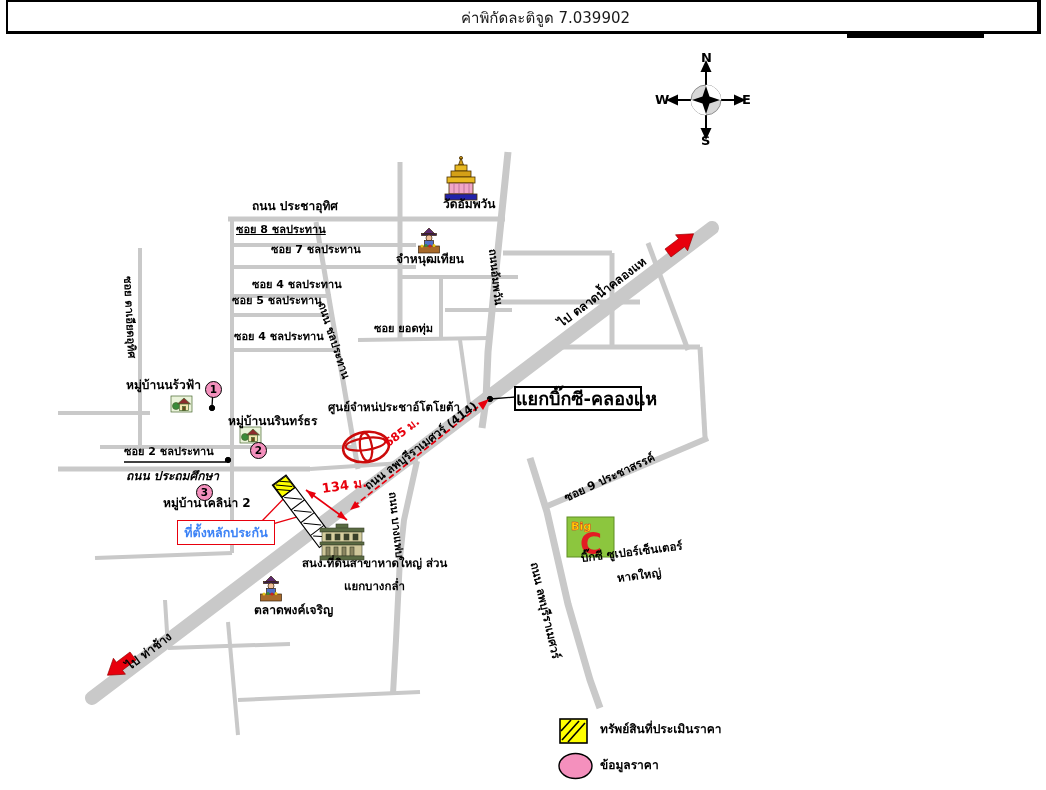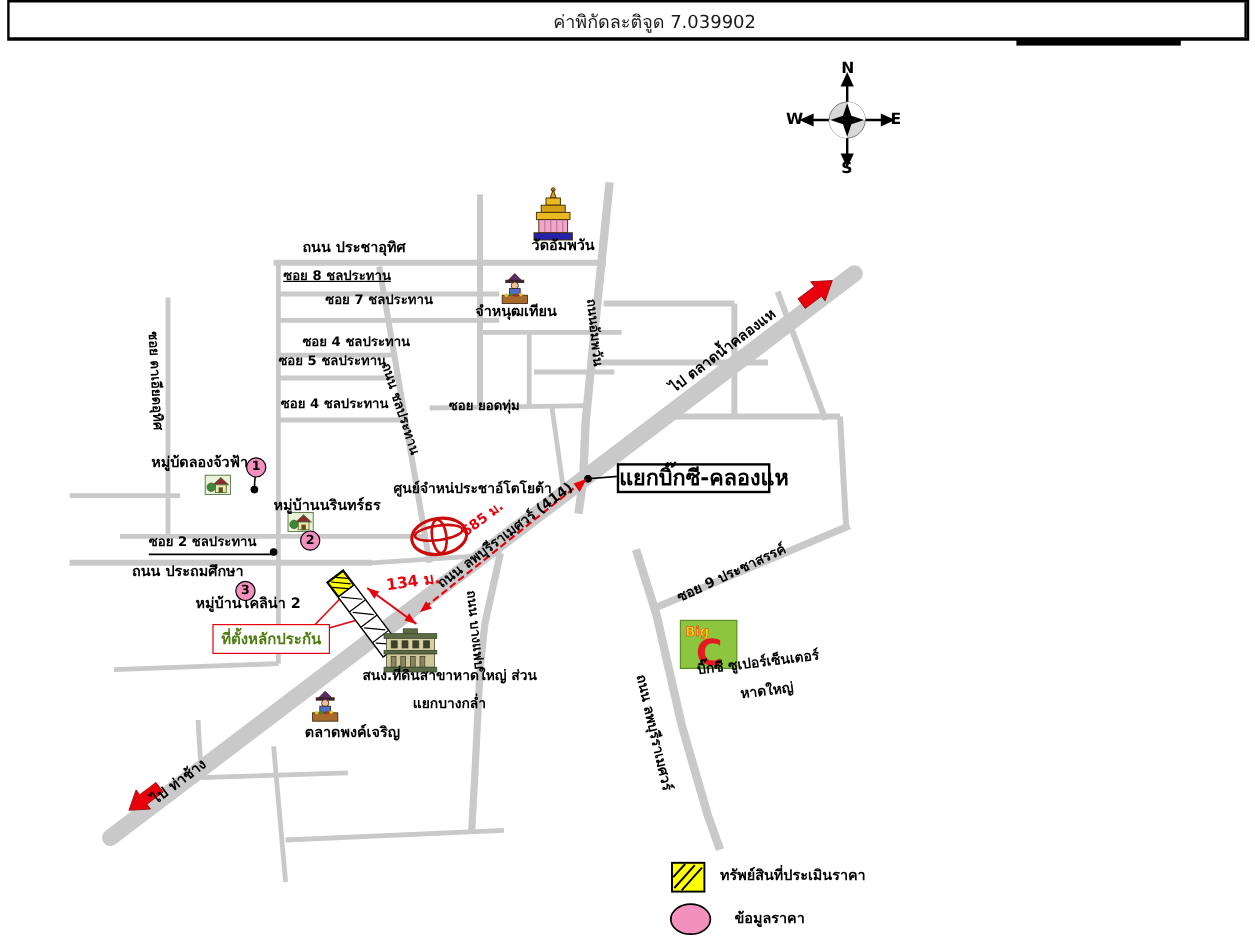--- a/index.html
+++ b/index.html
@@ -11,21 +11,21 @@
   .coord-cell{flex:1;text-align:center;font-size:15px;color:#1a1a1a;padding-top:4px;white-space:nowrap;}
   .coord-cell.first{border-right:2px solid #000;padding-left:46px;}
   #coord-underbar{position:absolute;left:847px;top:33px;width:137px;height:5px;background:#000;}
   
   .lbl{position:absolute;font-size:12px;font-weight:bold;color:#000;white-space:nowrap;line-height:1.1;}
   .sm{font-size:11px;} .md{font-size:11.5px;}
   .red{color:#e8000d;}
   .rot{transform-origin:left center;}
   .box{position:absolute;background:#fff;text-align:center;font-weight:bold;white-space:nowrap;}
   #junction-box{left:514px;top:386px;width:124px;height:21px;border:2px solid #000;font-size:18px;line-height:21px;}
-  #collateral-box{left:177px;top:520px;width:96px;height:23px;border:1.6px solid #e8000d;color:#4d7c0f;
+  #collateral-box{left:177px;top:520px;width:96px;height:23px;border:1.6px solid #e8000d;color:#3b82f6;
                   font-size:12.5px;line-height:23px;}
   .marker{position:absolute;width:15px;height:15px;border:1.6px solid #000;border-radius:50%;
           background:#f490bd;font-size:10.5px;font-weight:bold;text-align:center;line-height:15px;color:#000;}
   .compass-letter{position:absolute;font-size:13px;font-weight:bold;color:#000;}
   svg{position:absolute;left:0;top:0;}
 </style>
 </head>
 <body>
 
 <div id="page">
@@ -227,50 +227,50 @@
   <div class="compass-letter" style="left:701px;top:133px;">S</div>
   <div class="compass-letter" style="left:655px;top:92px;">W</div>
 
   <div class="lbl" style="left:252px;top:200px;">ถนน ประชาอุทิศ</div>
   <div class="lbl sm" style="left:236px;top:224px;text-decoration:underline;">ซอย 8 ชลประทาน</div>
   <div class="lbl sm" style="left:236px;top:244px;margin-left:35px;">ซอย 7 ชลประทาน</div>
   <div class="lbl sm" style="left:252px;top:279px;">ซอย 4 ชลประทาน</div>
   <div class="lbl sm" style="left:232px;top:295px;text-align:center;">ซอย 5 ชลประทาน</div>
   <div class="lbl sm" style="left:234px;top:331px;">ซอย 4 ชลประทาน</div>
   <div class="lbl sm" style="left:124px;top:446px;">ซอย 2 ชลประทาน</div>
-  <div class="lbl" style="left:110px;top:470px;">ถนน ประถมศึกษา</div>
+  <div class="lbl" style="left:126px;top:470px;font-style:italic;">ถนน ประถมศึกษา</div>
   <div class="lbl sm rot" style="left:127px;top:270px;transform:rotate(87deg);">ซอย ตาเอียดอุทิศ</div>
   <div class="lbl sm rot" style="left:321px;top:297px;transform:rotate(72deg);">ถนน ชลประทาน</div>
-  <div class="lbl sm" style="left:374px;top:333px;">ซอย ยอดทุ่ม</div>
+  <div class="lbl sm" style="left:374px;top:323px;">ซอย ยอดทุ่ม</div>
   <div class="lbl sm rot" style="left:492px;top:243px;transform:rotate(84deg);">ถนนอัมพวัน</div>
   <div class="lbl md rot" style="left:366px;top:481px;transform:rotate(-37deg);">ถนน ลพบุรีราเมศวร์ (414)</div>
   <div class="lbl md rot" style="left:534px;top:556px;transform:rotate(77deg);">ถนน ลพบุรีราเมศวร์</div>
   <div class="lbl sm rot" style="left:392px;top:486px;transform:rotate(84deg);">ถนน บางแฟบ</div>
   <div class="lbl md rot" style="left:565px;top:492px;transform:rotate(-25deg);">ซอย 9 ประชาสรรค์</div>
   <div class="lbl rot" style="left:560px;top:318px;transform:rotate(-37deg);">ไป ตลาดน้ำคลองแห</div>
   <div class="lbl rot" style="left:128px;top:661px;transform:rotate(-37deg);">ไป ท่าช้าง</div>
 
   <div class="lbl" style="left:443px;top:198px;">วัดอัมพวัน</div>
   <div class="lbl" style="left:396px;top:253px;">จำหนุฒเทียน</div>
-  <div class="lbl" style="left:126px;top:379px;">หมู่บ้ดลองจ้วฟ้า</div>
+  <div class="lbl" style="left:126px;top:379px;">หมู่บ้านนร้วฟ้า</div>
   <div class="lbl" style="left:228px;top:415px;">หมู่บ้านนรินทร์ธร</div>
   <div class="lbl" style="left:163px;top:497px;">หมู่บ้านโคลิน่า 2</div>
   <div class="lbl md" style="left:328px;top:401px;">ศูนย์จำหน่ประชาอ์โตโยต้า</div>
   <div class="lbl md" style="left:302px;top:557px;">สนง.ที่ดินสาขาหาดใหญ่ ส่วน</div>
   <div class="lbl md" style="left:344px;top:580px;">แยกบางกล่ำ</div>
   <div class="lbl" style="left:254px;top:604px;">ตลาดพงค์เจริญ</div>
   <div class="lbl md rot" style="left:581px;top:552px;transform:rotate(-7deg);">บิ๊กซี ซูเปอร์เซ็นเตอร์</div>
   <div class="lbl md rot" style="left:617px;top:572px;transform:rotate(-7deg);">หาดใหญ่</div>
 
   <div class="lbl red md rot" style="left:386px;top:438px;transform:rotate(-37deg);">685 ม.</div>
   <div class="lbl red rot" style="left:322px;top:482px;font-size:13px;transform:rotate(-8deg);">134 ม.</div>
 
   <div class="box" id="junction-box">แยกบิ๊กซี-คลองแห</div>
   <div class="box" id="collateral-box">ที่ตั้งหลักประกัน</div>
 
   <div class="marker" style="left:205px;top:381px;">1</div>
   <div class="marker" style="left:250px;top:442px;">2</div>
   <div class="marker" style="left:196px;top:484px;">3</div>
 
   <div class="lbl" style="left:600px;top:723px;">ทรัพย์สินที่ประเมินราคา</div>
-  <div class="lbl" style="left:600px;top:759px;margin-left:12px;">ข้อมูลราคา</div>
+  <div class="lbl" style="left:600px;top:759px;">ข้อมูลราคา</div>
 
 </div>
 
 </body></html>

